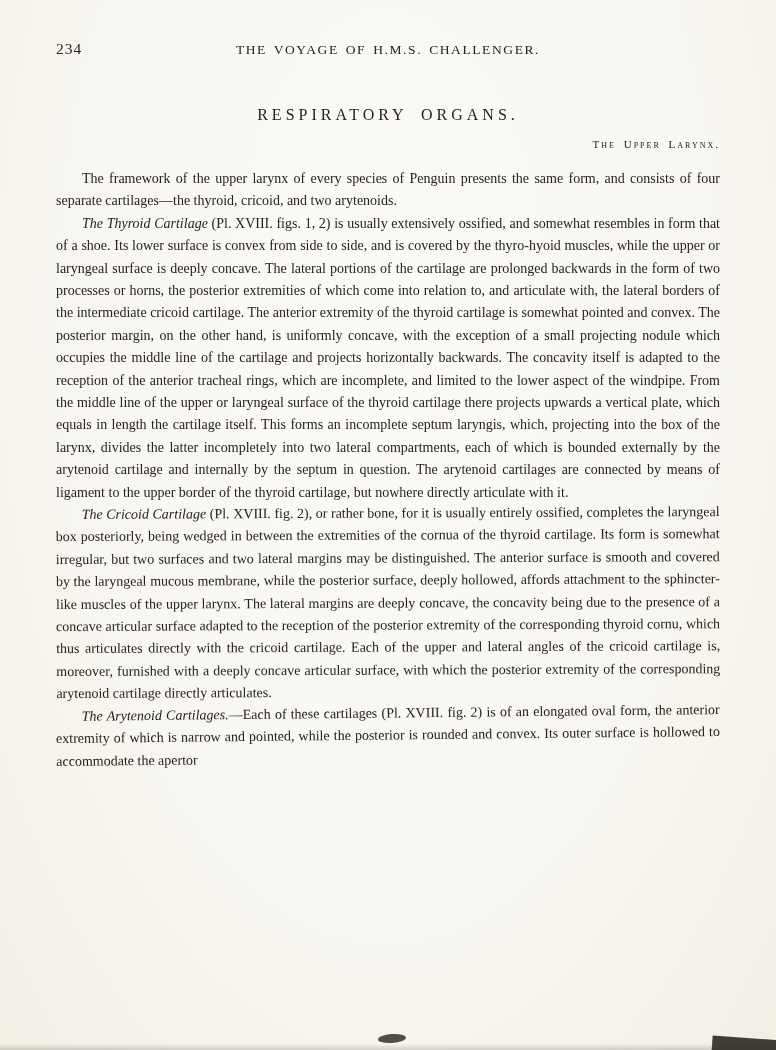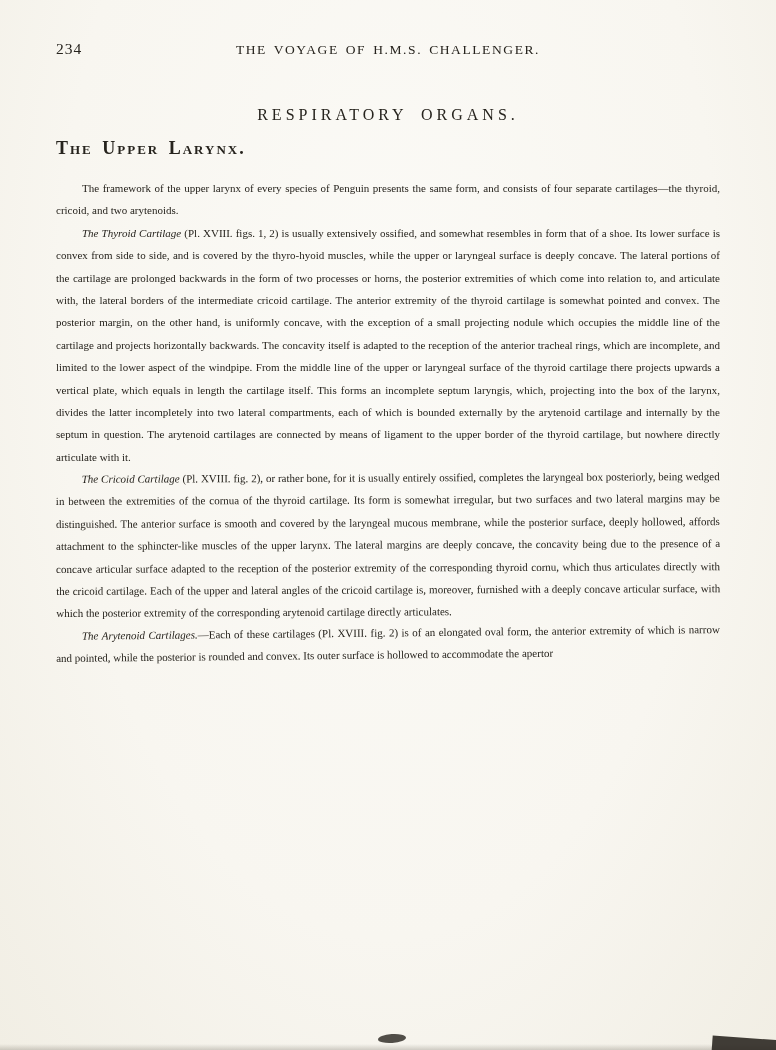--- a/index.html
+++ b/index.html
@@ -39,30 +39,30 @@
   .section-heading {
     margin: 44px 0 0 0;
     text-align: center;
     font-size: 16px;
     font-weight: normal;
     letter-spacing: 4px;
     word-spacing: 6px;
   }
   .subsection-heading {
     margin: 14px 0 0 0;
-    text-align: left;
-    font-size: 18px;
-    font-weight: bold;
+    text-align: right;
+    font-size: 11px;
+    font-weight: normal;
     font-variant: small-caps;
     letter-spacing: 2px;
     word-spacing: 3px;
   }
   .body-text {
     margin-top: 18px;
-    font-size: 11px;
+    font-size: 14px;
     line-height: 22.4px;
   }
   .par {
     margin: 0;
     text-align: justify;
     text-indent: 26px;
   }
   .par .lead {
     font-style: italic;
   }

